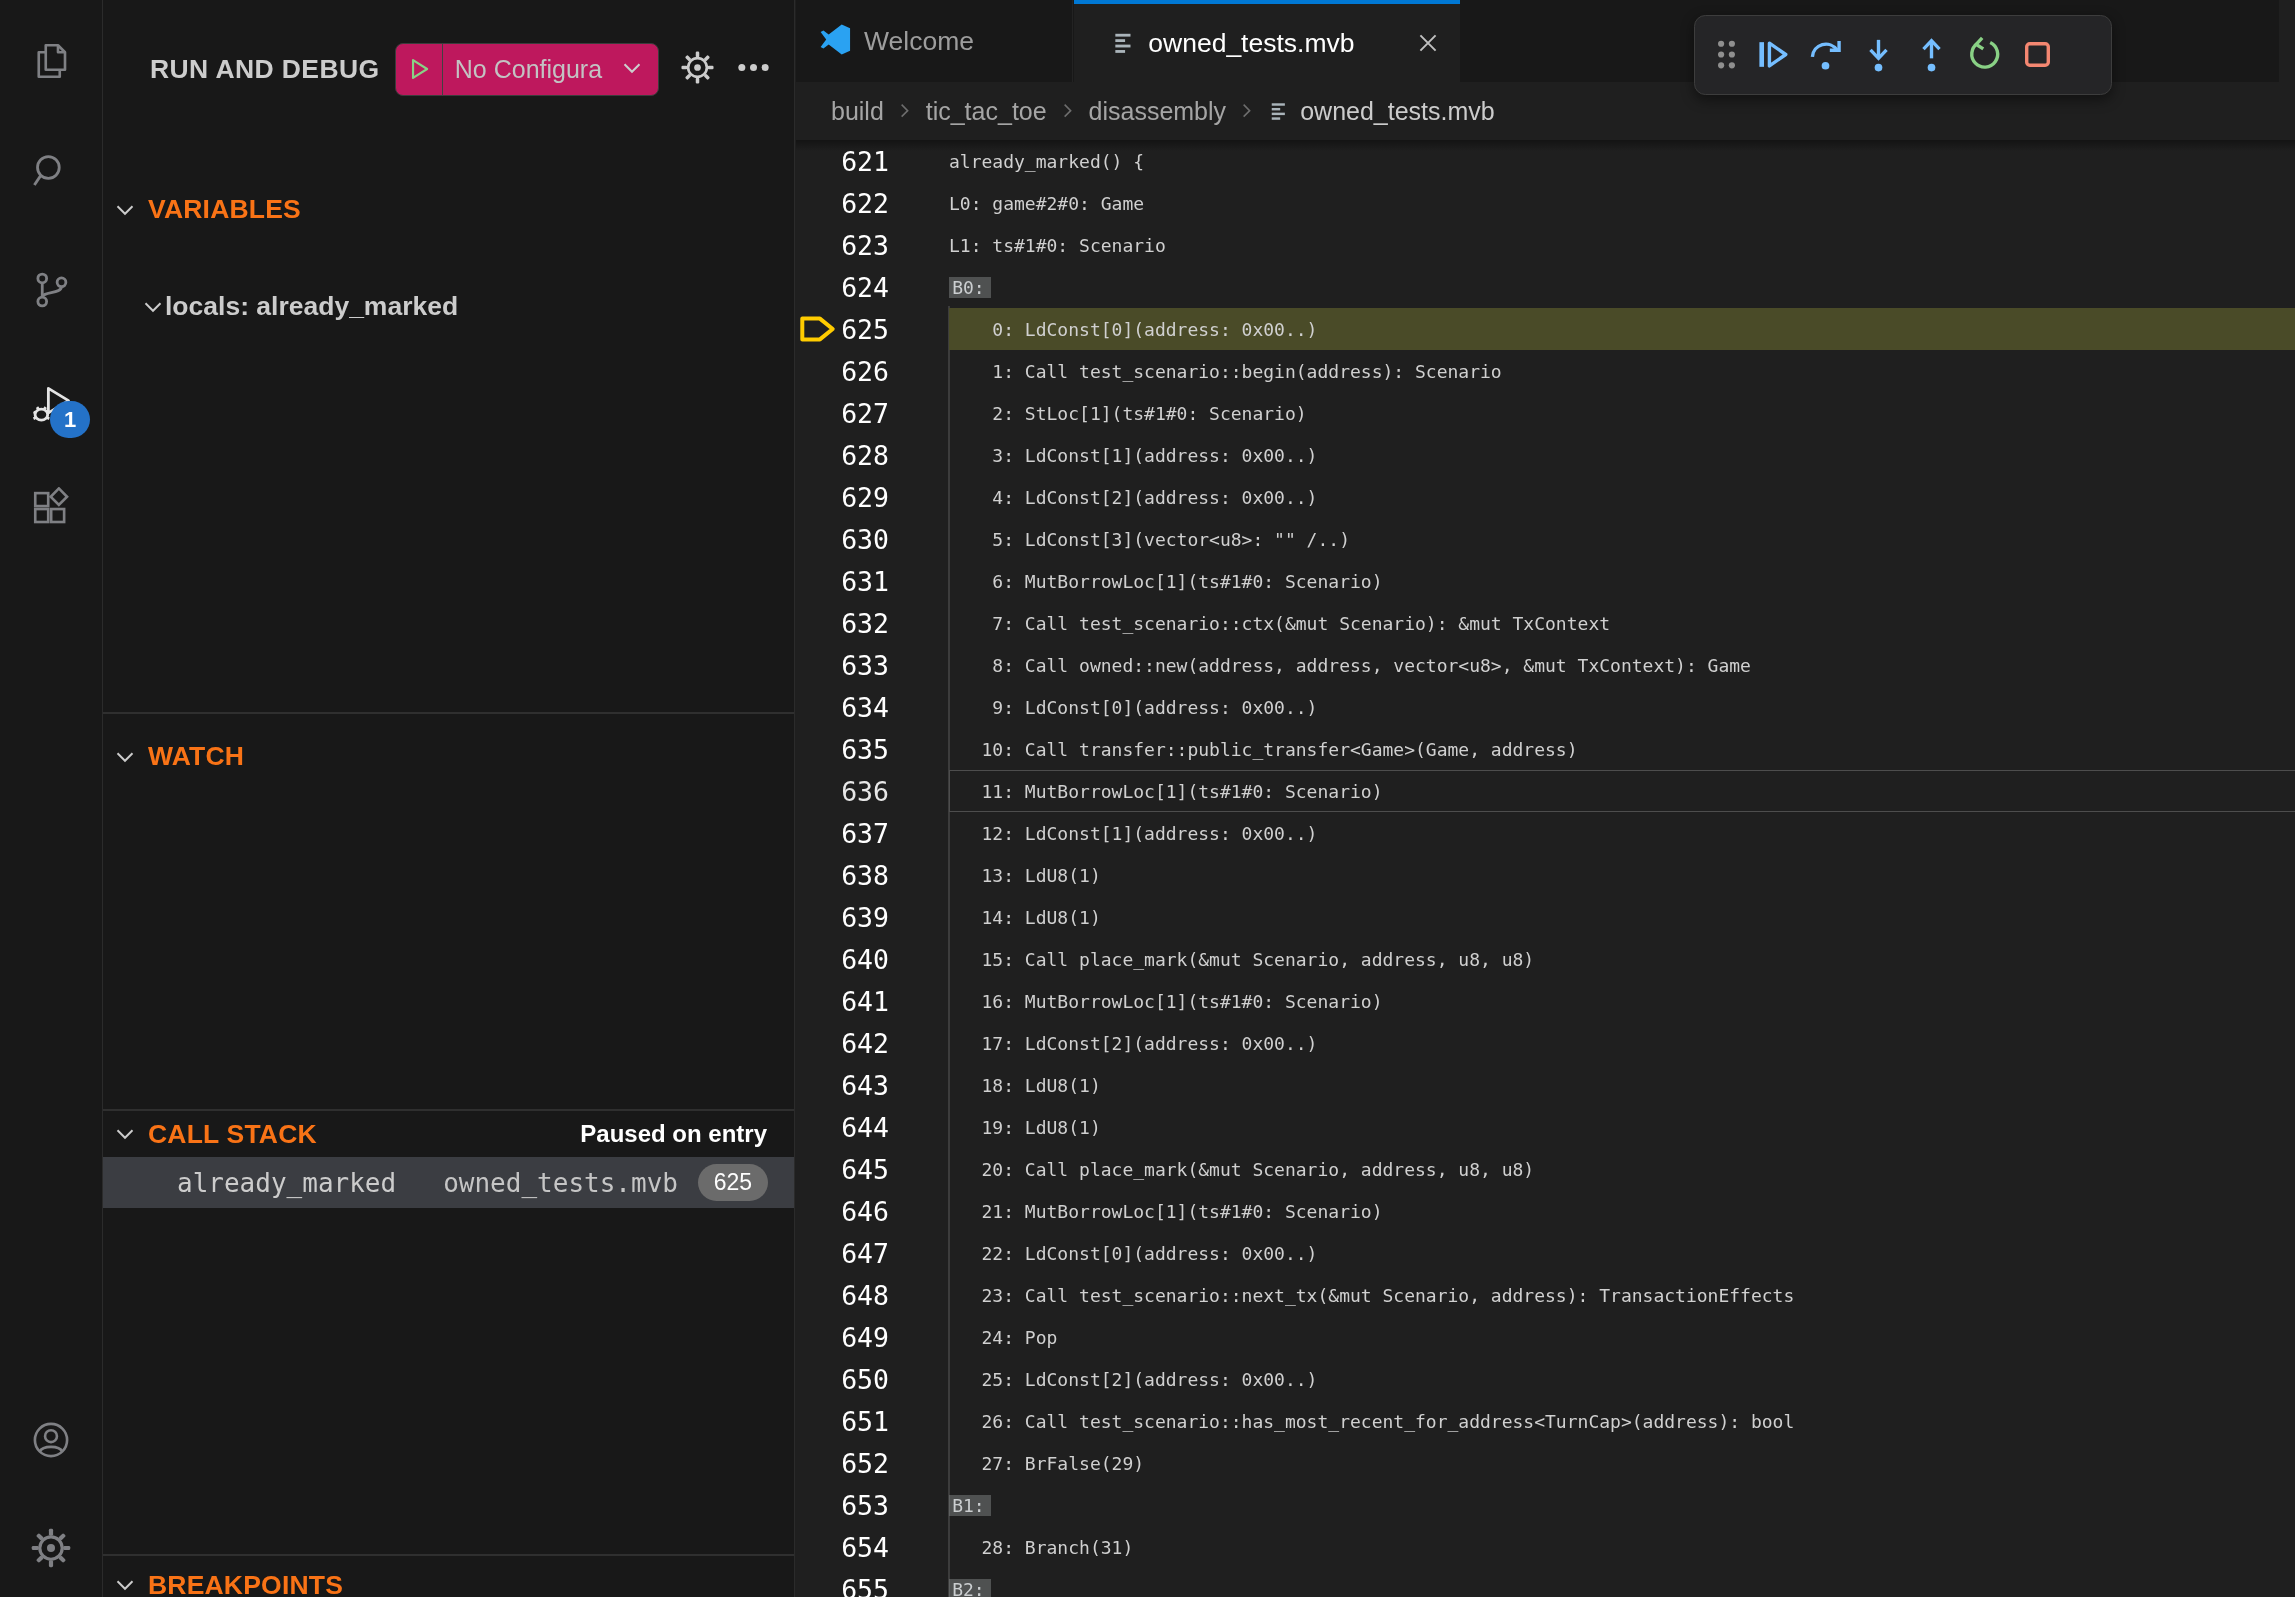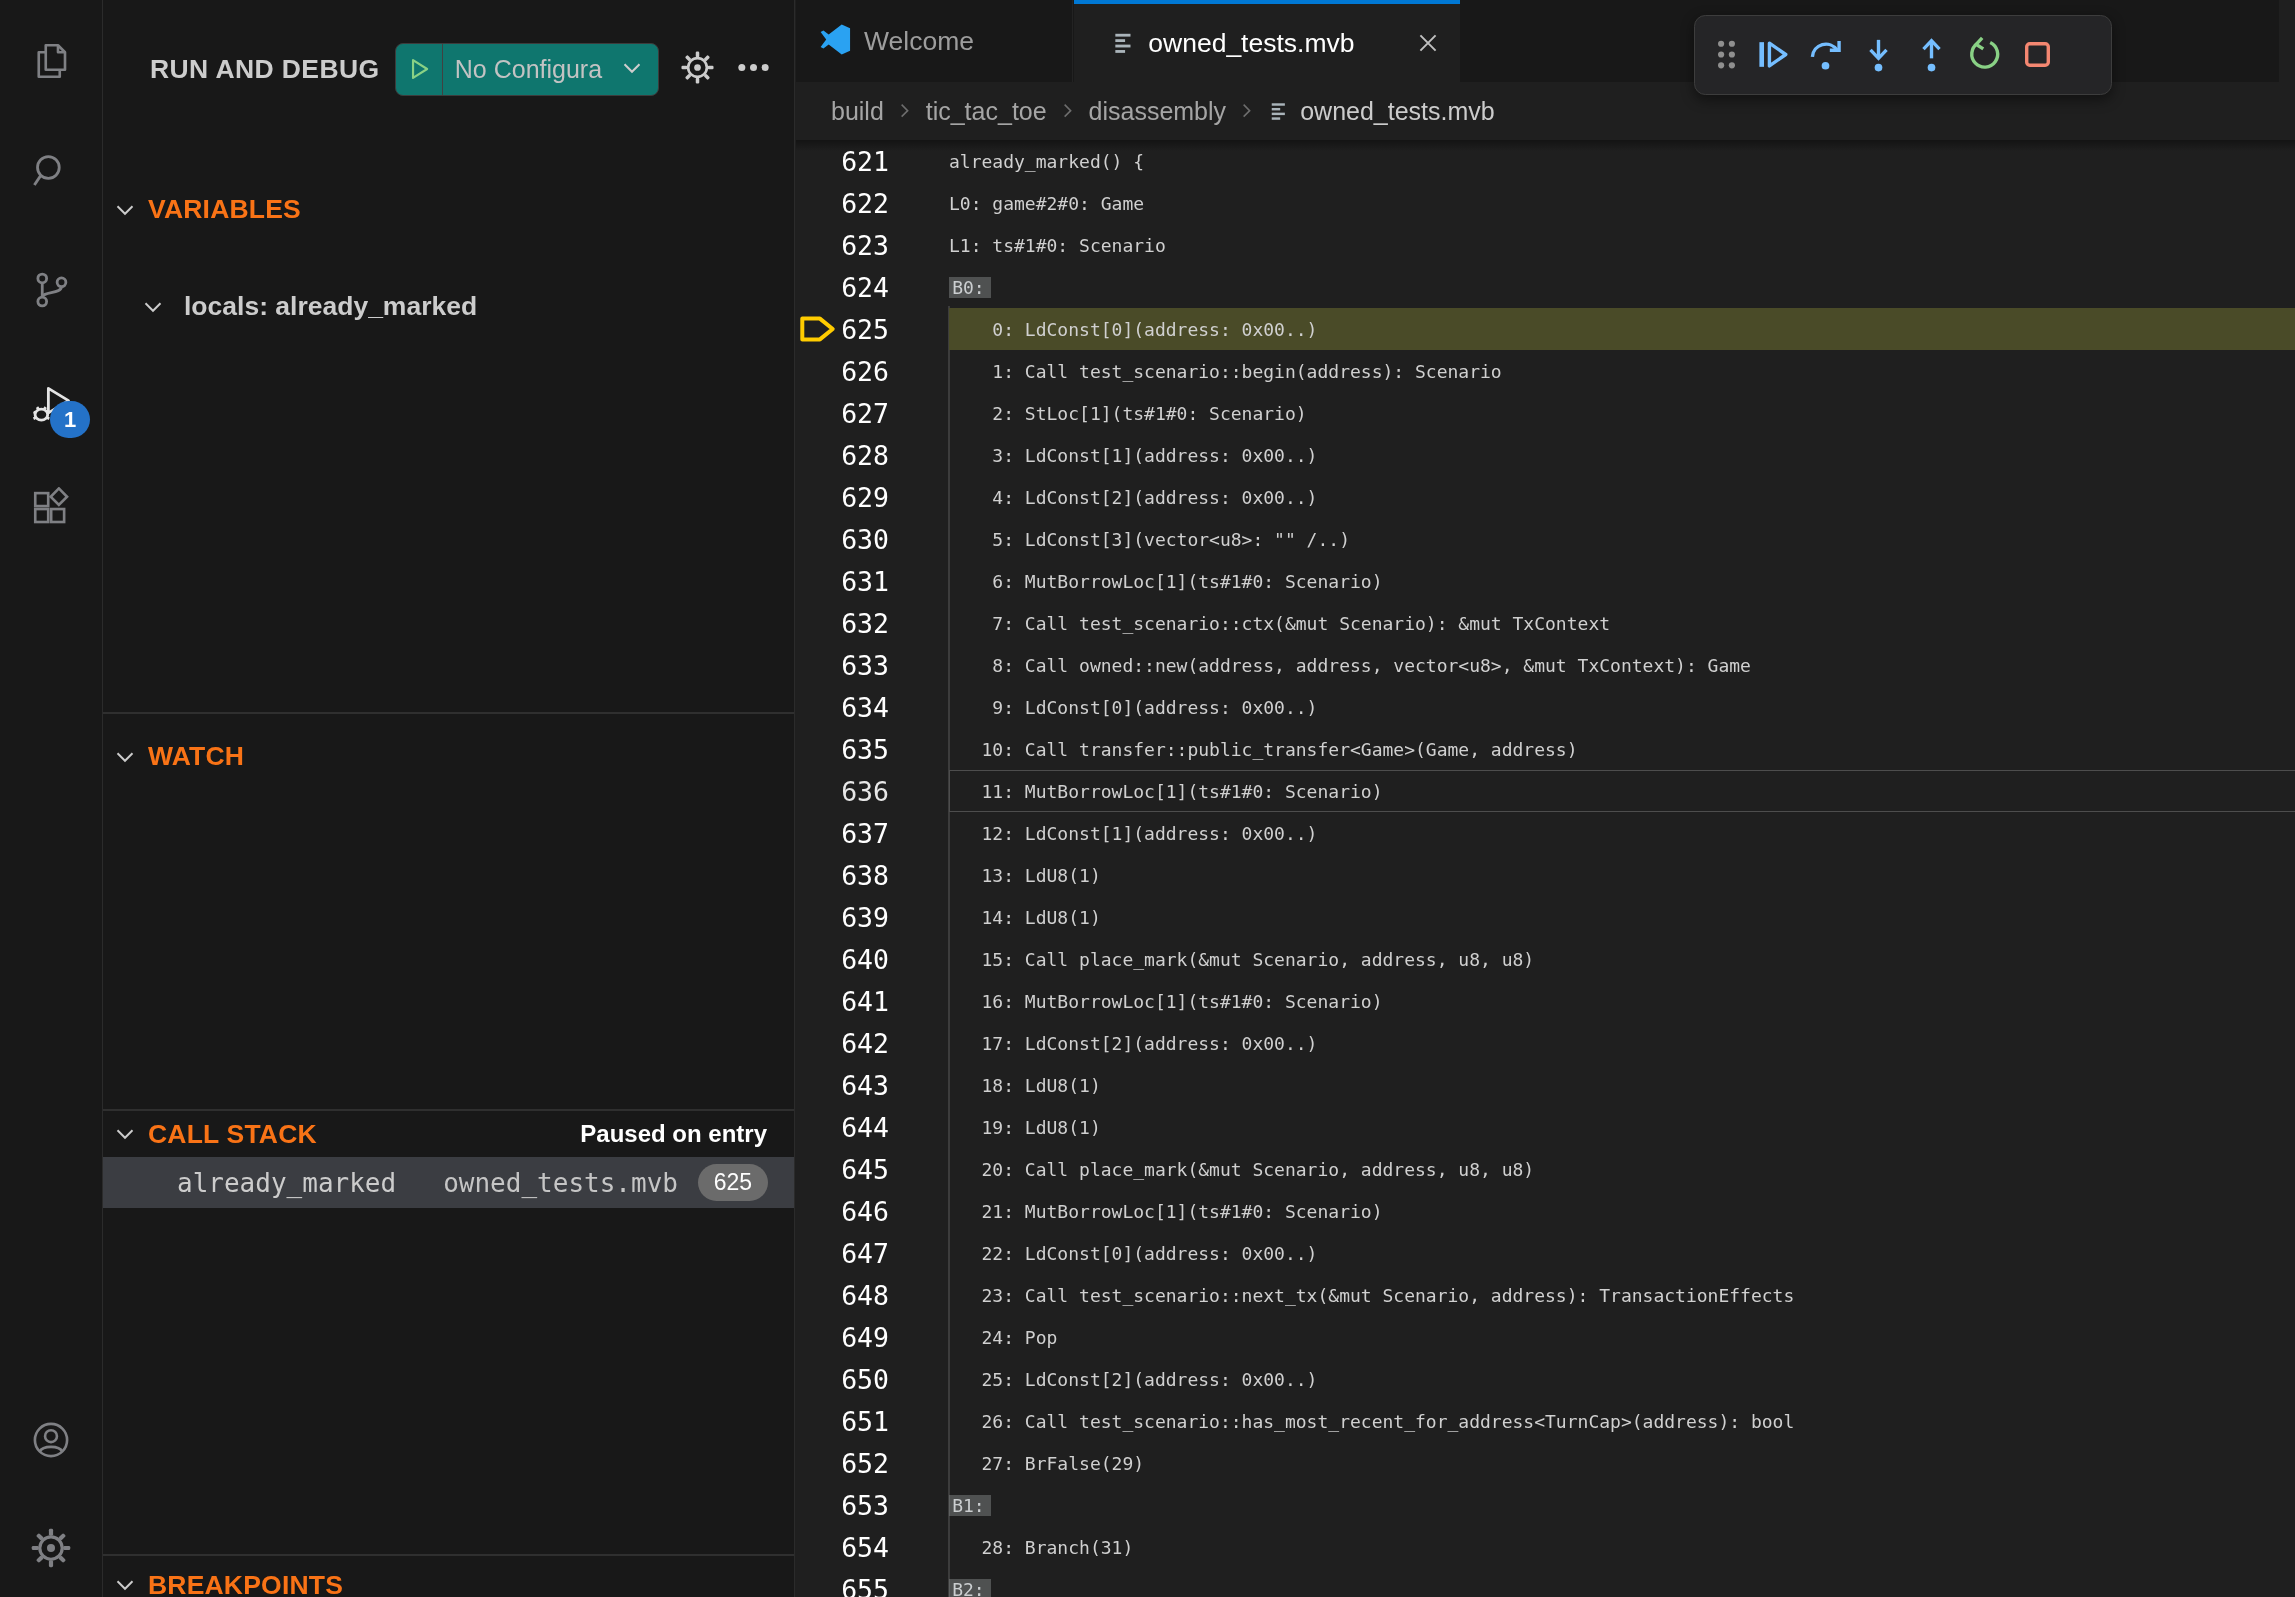--- a/index.html
+++ b/index.html
@@ -16,38 +16,38 @@
   .ab-badge { position:absolute; left:50px; top:401px; width:40px; height:37px; border-radius:19.3px;
               background:#2472c8; color:#ffffff; font-size:22px; font-weight:700;
               display:flex; align-items:center; justify-content:center; z-index:11; }
 
   
   #sidebar { position:absolute; left:103px; top:0; bottom:0; width:692px;
              background:#181818; border-right:1.6px solid #2b2b2b; }
   .sb-header { position:absolute; top:40px; left:47px; right:13px; height:58px;
                display:flex; align-items:center; }
   .sb-title { font-size:26.5px; font-weight:700; color:#cccccc; letter-spacing:0.4px; white-space:nowrap; }
-  .cfg-btn { margin-left:16px; width:264px; height:53px; background:#0f766e; border:0.8px solid #3c3c3c;
+  .cfg-btn { margin-left:16px; width:264px; height:53px; background:#be185d; border:0.8px solid #3c3c3c;
              border-radius:8px; display:flex; align-items:center; overflow:hidden; }
   .cfg-play { width:47px; height:100%; display:flex; align-items:center; justify-content:center;
               border-right:1.6px solid #414141; color:#89d185; flex:none; }
   .cfg-play svg { width:26px; height:26px; }
   .cfg-label { flex:1; padding:0 4.8px 0 11.3px; font-size:25px; color:#c3c3c3; white-space:nowrap; overflow:hidden; }
   .cfg-chev { flex:none; width:32px; color:#cccccc; margin-right:6.4px; }
   .cfg-chev svg { width:24px; height:24px; }
   .hdr-ico { margin-left:21px; color:#cccccc; flex:none; }
   .hdr-ico svg { width:35px; height:35px; }
 
   .sb-row { position:absolute; left:0; right:0; display:flex; align-items:center; }
   .chev { color:#cccccc; flex:none; display:flex; }
   .chev svg { width:24px; height:24px; }
   .sec-label { font-size:26.5px; font-weight:700; color:#f97316; margin-left:11.3px; letter-spacing:0.2px; }
   .sb-divider { position:absolute; left:0; right:0; height:1.6px; background:#2f2f2f; }
 
-  .locals-label { font-size:26.5px; font-weight:600; color:#cccccc; margin-left:19px; }
+  .locals-label { font-size:26.5px; font-weight:600; color:#cccccc; margin-left:0; }
 
   .cs-status { margin-left:auto; margin-right:27px; font-size:24px; font-weight:700; color:#ffffff; }
   .frame-row { position:absolute; left:0; right:0; top:1157px; height:51px; background:#3b3d42;
                display:flex; align-items:center; }
   .frame-name { margin-left:74px; font-family:"DejaVu Sans Mono", monospace; font-size:26px; color:#cccccc; }
   .frame-file { margin-left:47px; font-family:"DejaVu Sans Mono", monospace; font-size:26px; color:#c5c5c5; }
   .frame-badge { margin-left:auto; margin-right:26px; background:#6b6b6b; color:#fdfdfd;
                  border-radius:21px; padding:4.8px 16px; font-size:23px; }
 
   

